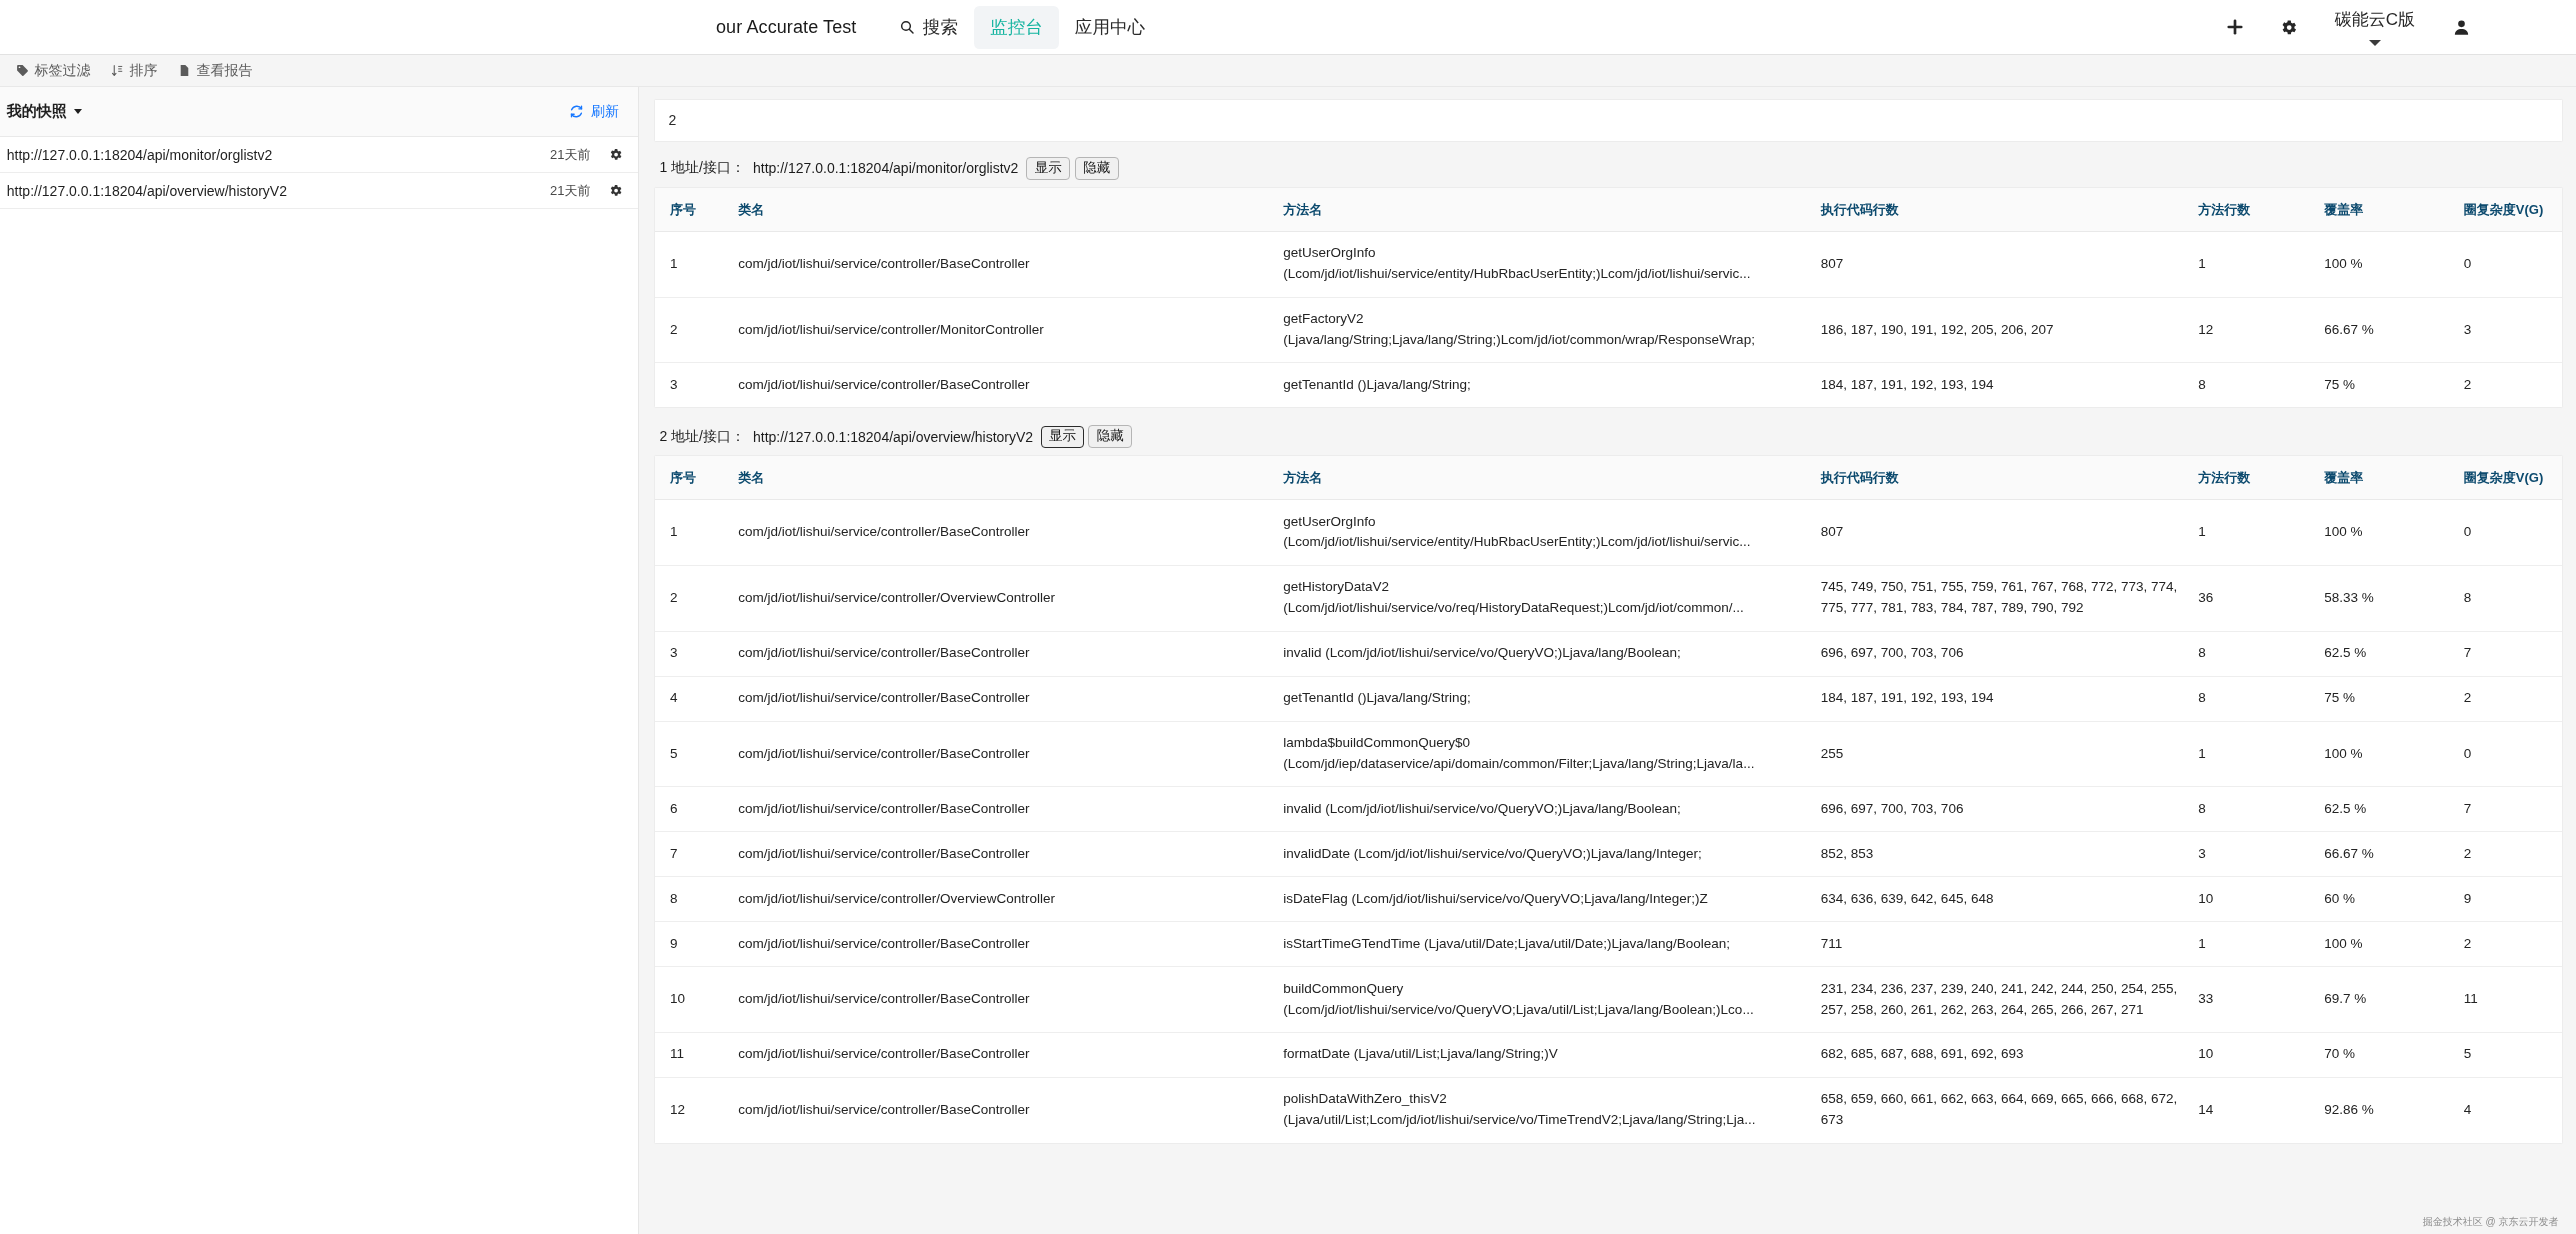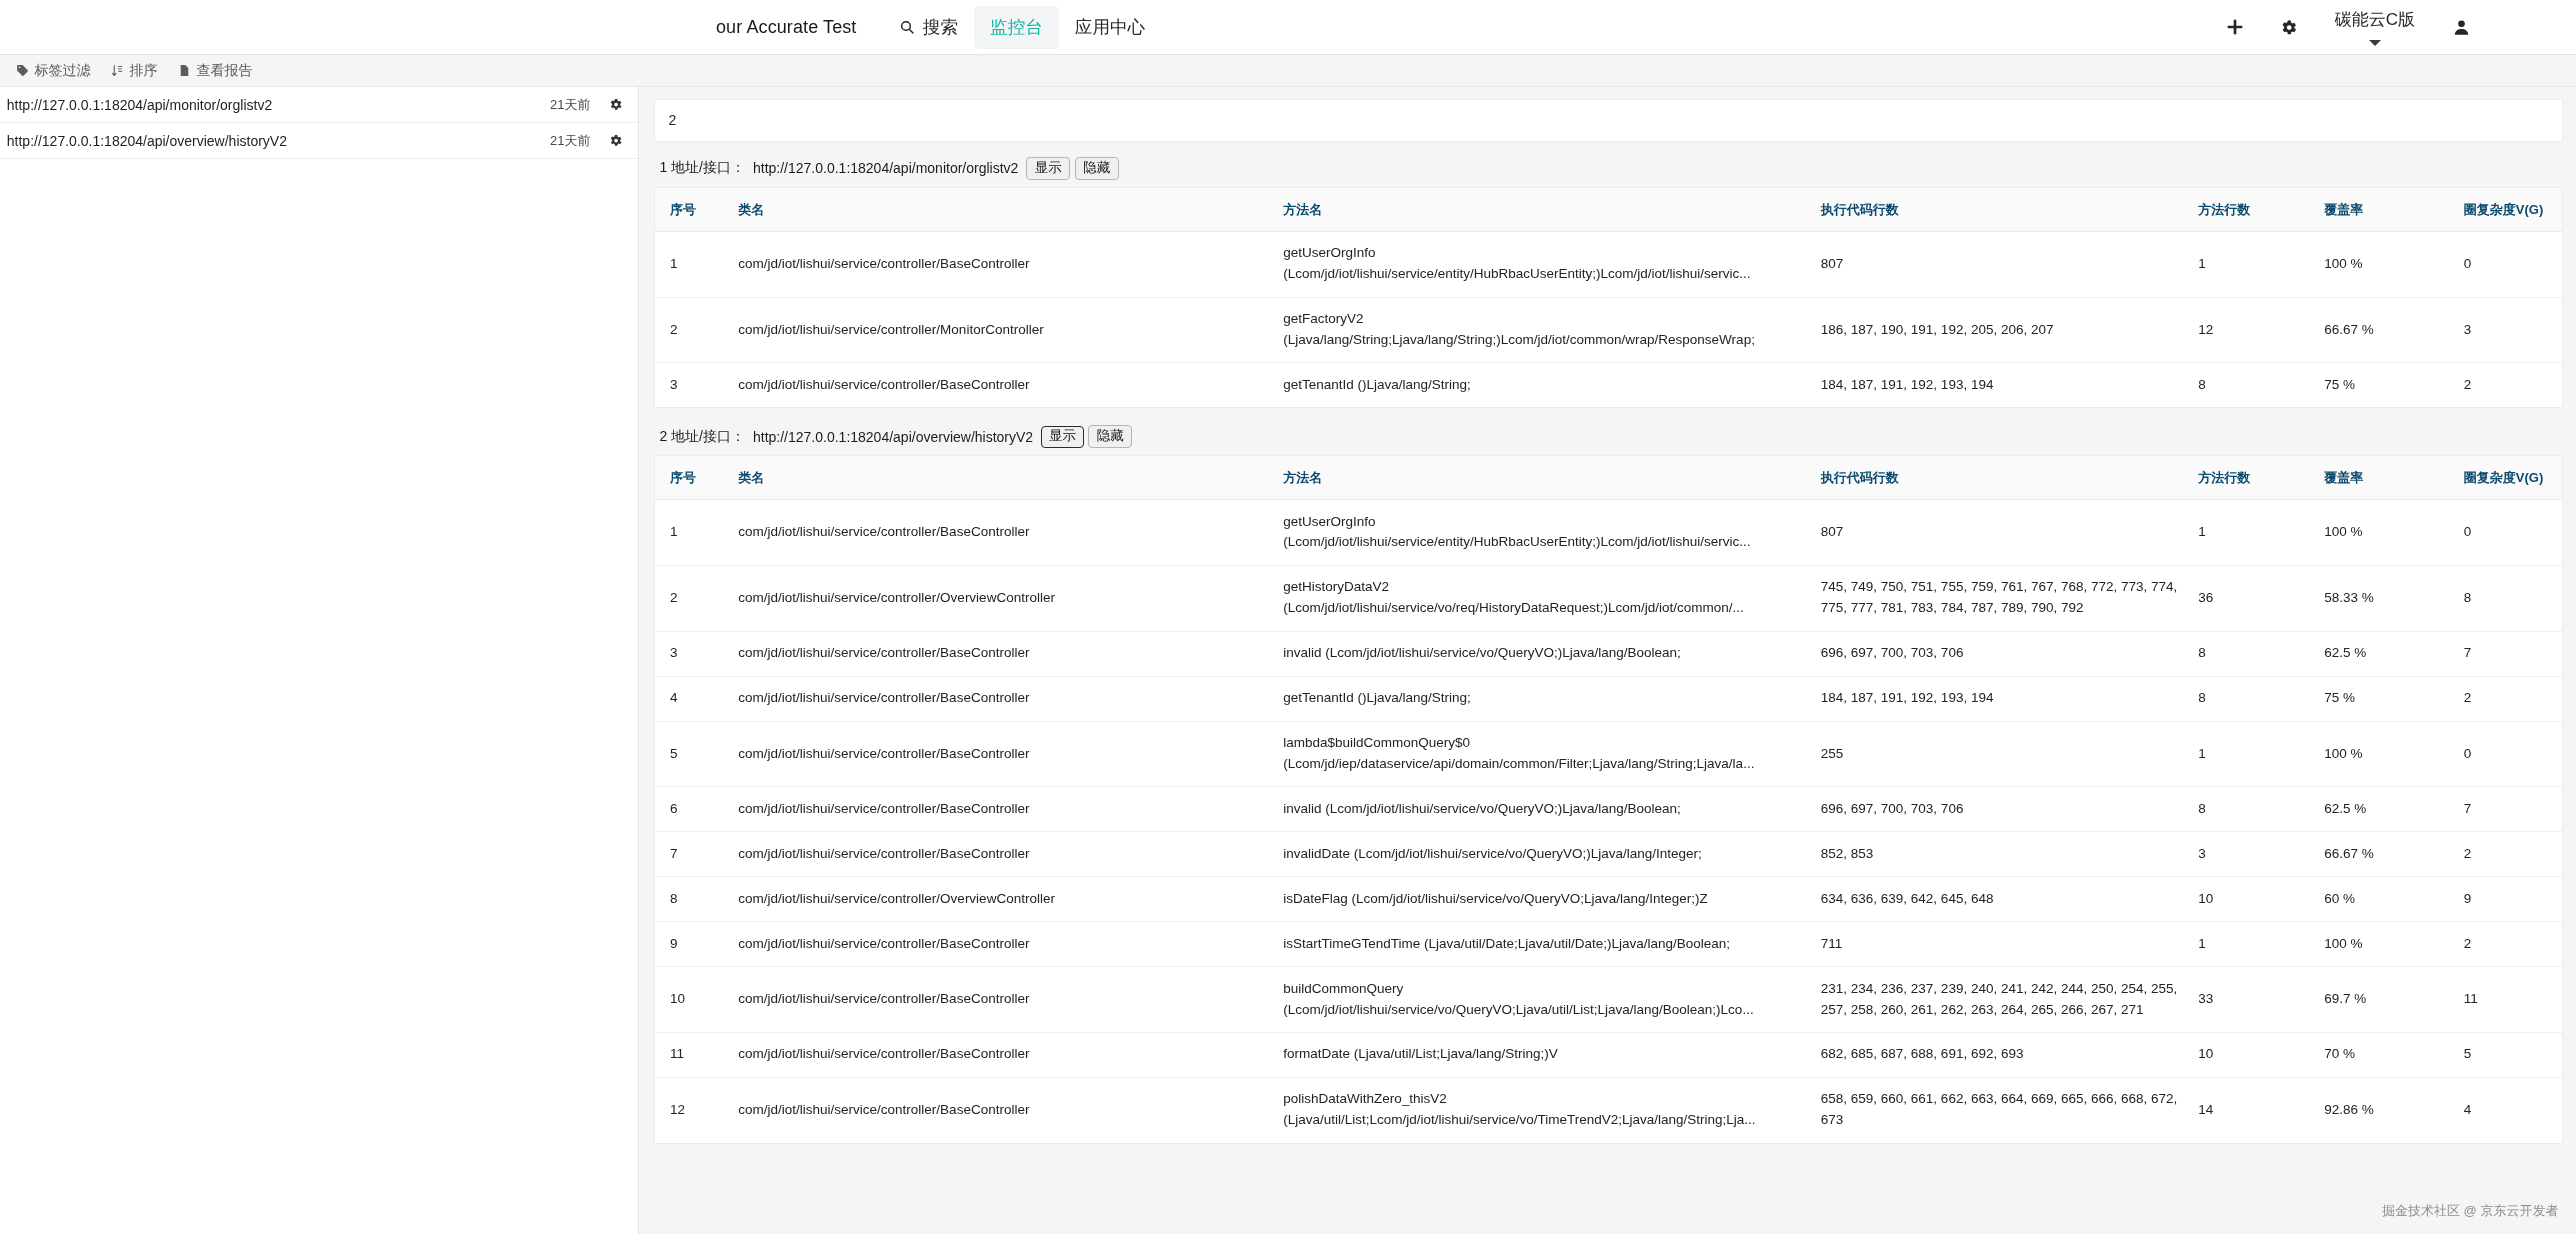--- a/index.html
+++ b/index.html
@@ -230,22 +230,22 @@
   .c-mth   { width: 520px; }
   .c-lines { width: 365px; }
   .c-mlines{ width: 122px; }
   .c-cov   { width: 135px; }
   .c-cyc   { width: 101px; }
   .mth-sig { color: #232323; }
 
   .watermark {
     position: absolute;
     right: 17.6px;
-    bottom: 15px;
-    font-size: 13px;
+    bottom: 6px;
+    font-size: 10px;
     color: #8c8c8c;
     white-space: nowrap;
   }
   svg { display: block; }
 </style>
 </head>
 <body>
 
 <div class="topnav">
   <div class="nav-center">
@@ -325,20 +325,37 @@
         <path d="M5 2h8.5L19 7.4V22H5z"></path>
       </svg>
     </span>
     <span>查看报告</span>
   </div>
 </div>
 
 <div class="body-wrap">
 
   <div class="sidebar">
+    <div class="sb-header">
+      <div class="sb-title">
+        <span>我的快照</span>
+        <span class="caret-dn" style="border-top-color:#1f1f1f;border-left-width:4.7px;border-right-width:4.7px;border-top-width:5.4px;"></span>
+      </div>
+      <div class="sb-refresh">
+        <span>
+          <svg width="15" height="15" viewBox="0 0 24 24" fill="none" stroke="#1677ff" stroke-width="2.2" stroke-linecap="round">
+            <path d="M20 7.5A9 9 0 0 0 4.2 9.3"></path>
+              <path d="M20 3.5v4.2h-4.2"></path>
+            <path d="M4 16.5A9 9 0 0 0 19.8 14.7"></path>
+              <path d="M4 20.5v-4.2h4.2"></path>
+          </svg>
+        </span>
+        <span>刷新</span>
+      </div>
+    </div>
 
     <div class="sb-row">
       <div class="sb-url">http://127.0.0.1:18204/api/monitor/orglistv2</div>
       <div class="sb-time">21天前</div>
       <div class="sb-gear">
         <svg width="15" height="15" viewBox="0 0 24 24" fill="#333">
           <path d="M19.4 13a7.6 7.6 0 0 0 0-2l2-1.5-2-3.4-2.3 1a7.6 7.6 0 0 0-1.8-1L14.9 3h-3.9l-.4 2.5a7.6 7.6 0 0 0-1.8 1l-2.3-1-2 3.4L6.6 11a7.6 7.6 0 0 0 0 2l-2 1.5 2 3.4 2.3-1a7.6 7.6 0 0 0 1.8 1l.4 2.6h3.9l.4-2.6a7.6 7.6 0 0 0 1.8-1l2.3 1 2-3.4zM12.9 15a3 3 0 1 1 0-6 3 3 0 0 1 0 6z"></path>
         </svg>
       </div>
     </div>

